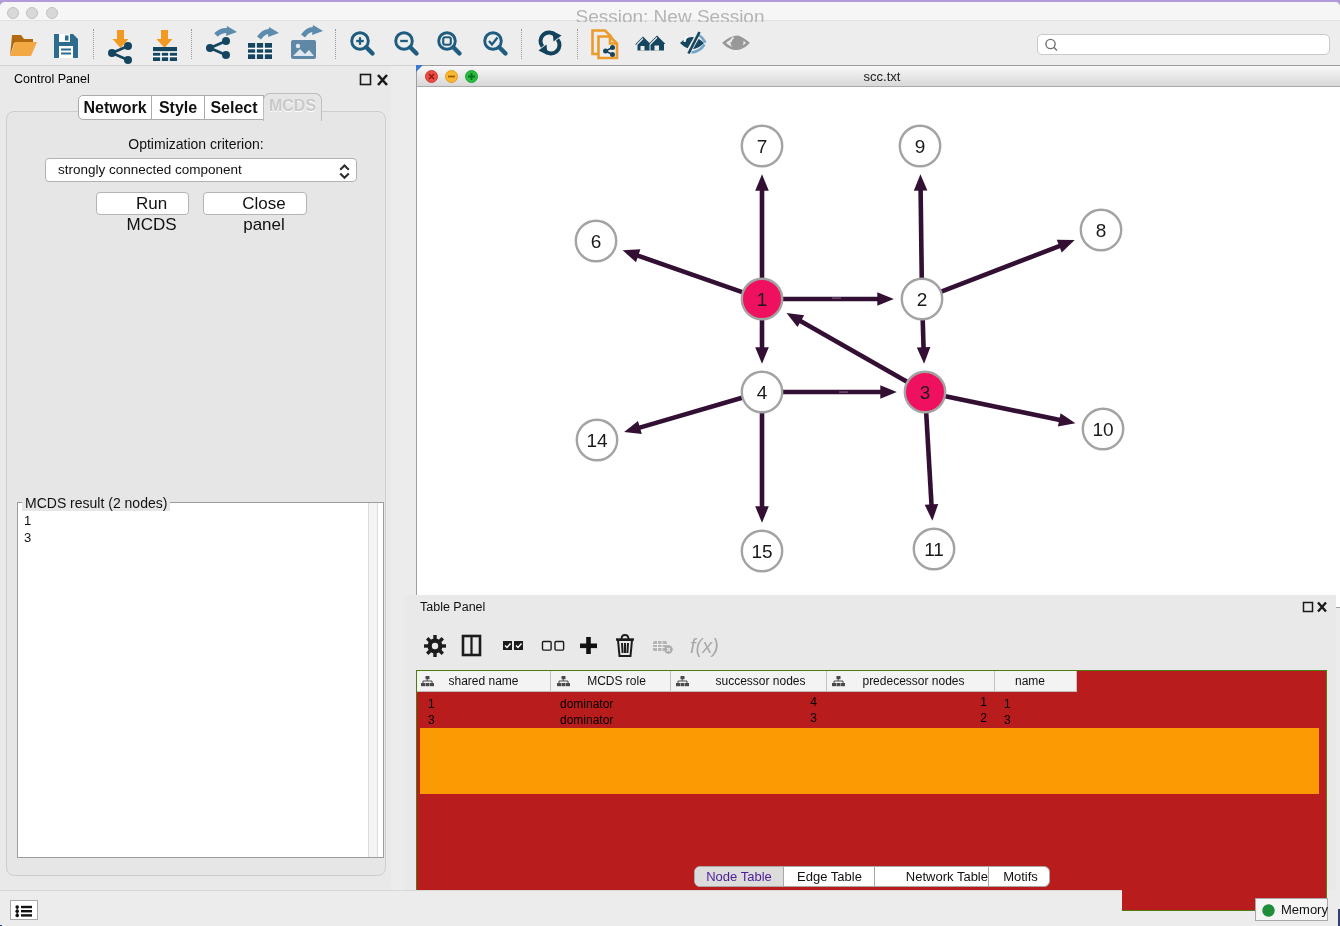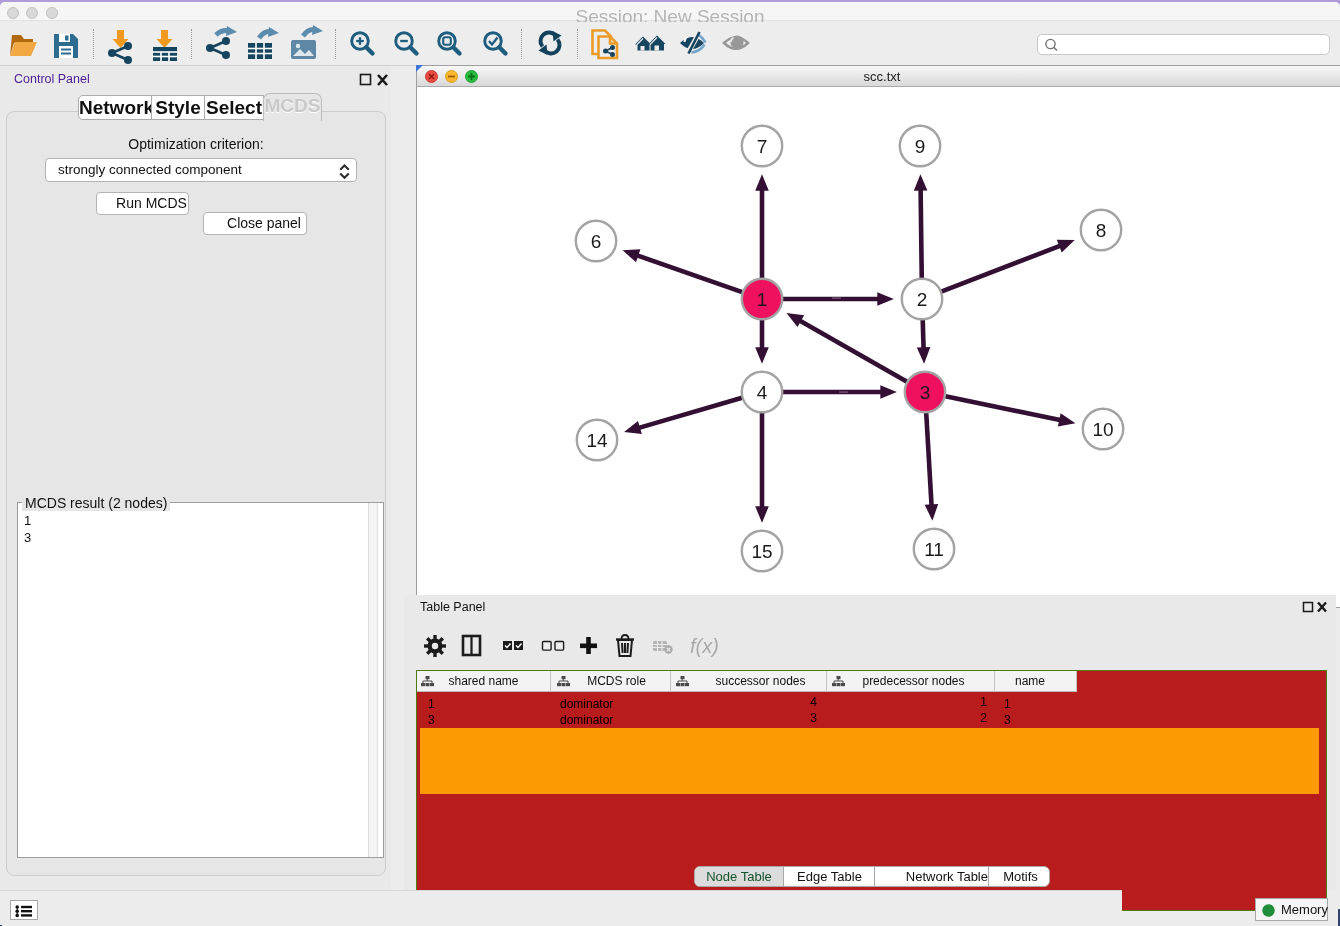--- a/index.html
+++ b/index.html
@@ -9,24 +9,24 @@
 
 #win { position:absolute; left:0; top:2px; width:1340px; height:924px; background:#ececec; border-radius:5px 5px 0 0; }
 #titlebar { position:absolute; left:0; top:2px; width:1340px; height:19px; background:#f6f6f6; border-bottom:1px solid #e2e2e2; border-radius:5px 5px 0 0; }
 #titlebar .t { position:absolute; left:0; top:4px; width:100%; text-align:center; font-size:19px; color:#b4b4b4; }
 .tl { position:absolute; top:4.5px; width:12px; height:12px; border-radius:50%; background:#d8d8d8; border:1px solid #c2c2c2; }
 #toolbar { position:absolute; left:0; top:22px; width:1340px; height:44px; background:#ededed; border-bottom:1px solid #d2d2d2; }
 .sep { position:absolute; top:7px; height:30px; width:0; border-left:1px dotted #9a9a9a; }
 #search { position:absolute; left:1037px; top:12px; width:293px; height:21px; background:#fff; border:1px solid #c9c9c9; border-radius:5px; }
 
 #cpanel { position:absolute; left:0; top:66px; width:391px; height:824px; background:#e9e9e9; }
-#cpanel .hdr { position:absolute; left:14px; top:6px; font-size:12.5px; color:#4c1d95; }
-.tab { position:absolute; z-index:3; top:29px; height:25px; background:#fff; border:1px solid #ababab; font-size:19px; font-weight:bold; color:#111; text-align:center; line-height:23px; }
+#cpanel .hdr { position:absolute; left:14px; top:6px; font-size:12.5px; color:#000000; }
+.tab { position:absolute; z-index:3; top:29px; height:25px; background:#fff; border:1px solid #ababab; font-size:16px; font-weight:bold; color:#111; text-align:center; line-height:23px; }
 #cinner { position:absolute; left:6px; top:45px; width:380px; height:765px; background:#e6e6e6; border:1px solid #cdcdcd; border-radius:8px; }
-.btn { position:absolute; background:#fff; border:1px solid #b4b4b4; border-radius:4px; font-size:14px; color:#111; text-align:center;padding-left:18px; }
+.btn { position:absolute; background:#fff; border:1px solid #b4b4b4; border-radius:4px; font-size:17px; color:#111; text-align:center;padding-left:18px; }
 
 #nwin { position:absolute; left:416px; top:65px; width:932px; height:543px; border:1px solid #9e9e9e; border-radius:3px 3px 0 0; background:#fff; }
 #ntitle { position:absolute; left:0; top:0; width:100%; height:21px; background:linear-gradient(#f8f8f8,#d8d8d8); border-bottom:1px solid #ababab; border-radius:3px 3px 0 0; }
 #ntitle .t { position:absolute; width:100%; text-align:center; top:3px; font-size:13px; color:#1a1a1a; }
 .mbtn { position:absolute; top:4px; width:13px; height:13px; border-radius:50%; }
 
 #tpanel { position:absolute; left:404px; top:595px; width:932px; height:295px; background:#e9e9e9; }
 #tpanel .hdr { position:absolute; left:16px; top:5px; font-size:12.5px; color:#111; }
 #ttable { position:absolute; left:12px; top:75px; width:911px; height:241px; background:#b91c1c; border:1px solid #4d7c0f; }
 .th { position:absolute; top:0; height:21px; background:#f3f3f3; border-right:1px solid #c3c3c3; border-bottom:1px solid #bdbdbd; font-size:12px; color:#111; text-align:center; line-height:21px; }
@@ -208,21 +208,21 @@
       <div class="abs" style="left:12px;top:3px;font-size:13.5px;color:#111;">strongly connected component</div>
       <svg class="abs" style="right:5px;top:3.5px;" width="13" height="17">
           <g fill="none" stroke="#2e2e2e" stroke-width="2.1">
             <path d="M2.2 6.8 L6.5 2.4 L10.8 6.8"></path>
             <path d="M2.2 10.4 L6.5 14.8 L10.8 10.4"></path>
           </g>
         </svg>
     </div>
     <div class="abs" style="left:0;top:24px;width:100%;text-align:center;font-size:14px;color:#111;">Optimization criterion:</div>
     <div class="btn" style="left:89px;top:80px;width:93px;height:23px;line-height:21px;">Run MCDS</div>
-    <div class="btn" style="left:196px;top:80px;width:104px;height:23px;line-height:21px;margin-top:20px;">Close panel</div>
+    <div class="btn" style="left:196px;top:80px;width:104px;height:23px;line-height:21px;">Close panel</div>
 
     <div class="abs" style="left:10px;top:390px;width:367px;height:356px;background:#fff;border:1px solid #9c9c9c;">
       <div class="abs" style="left:350px;top:0;width:10px;height:354px;background:#f4f4f4;border-left:1px solid #dcdcdc;border-right:1px solid #dcdcdc;"></div>
       <div class="abs" style="left:6px;top:10px;font-size:13px;color:#111;">1</div>
       <div class="abs" style="left:6px;top:27px;font-size:13px;color:#111;">3</div>
     </div>
     <div class="abs" style="left:15px;top:383px;background:#e6e6e6;padding:0 3px;font-size:14px;color:#111;">MCDS result (2 nodes)</div>
   </div>
 </div>
 <div id="nwin">
@@ -411,21 +411,21 @@
 <div class="abs" style="left:587px;top:26px;font-size:12px;">1</div>
 <div class="abs" style="left:11px;top:42px;font-size:12px;">3</div>
 <div class="abs" style="left:143px;top:42px;font-size:12px;">dominator</div>
 <div class="abs" style="left:330px;top:40px;width:70px;text-align:right;font-size:12px;">3</div>
 <div class="abs" style="left:500px;top:40px;width:70px;text-align:right;font-size:12px;">2</div>
 <div class="abs" style="left:587px;top:42px;font-size:12px;">3</div>
 
     <div class="abs" style="left:3px;top:57px;width:899px;height:66px;background:#fc9a03;"></div>
   </div>
   <div class="abs" style="left:290px;top:271px;width:356px;height:21px;background:#fff;border:1px solid #a8a8a8;border-radius:6px;overflow:hidden;font-size:13px;color:#111;">
-      <div class="abs" style="left:0;top:0;width:89px;height:21px;background:#dcdcdc;color:#14532d;text-align:center;line-height:19px;border-right:1px solid #a8a8a8;">Node Table</div>
+      <div class="abs" style="left:0;top:0;width:89px;height:21px;background:#dcdcdc;color:#4c1d95;text-align:center;line-height:19px;border-right:1px solid #a8a8a8;">Node Table</div>
       <div class="abs" style="left:90px;top:0;width:90px;height:21px;text-align:center;line-height:19px;border-right:1px solid #a8a8a8;">Edge Table</div>
       <div class="abs" style="left:181px;top:0;width:113px;height:21px;text-align:right;line-height:19px;border-right:1px solid #a8a8a8;">Network Table</div>
       <div class="abs" style="left:295px;top:0;width:61px;height:21px;text-align:center;line-height:19px;">Motifs</div>
     </div>
 </div>
 <div id="status">
   <div class="abs" style="left:10px;top:9px;width:28px;height:20px;background:#fff;border:1px solid #a8a8a8;">
       <svg width="22" height="16" style="position:absolute;left:3px;top:1.5px;">
         <g fill="#111">
           <circle cx="3.2" cy="4" r="1.8"></circle>

